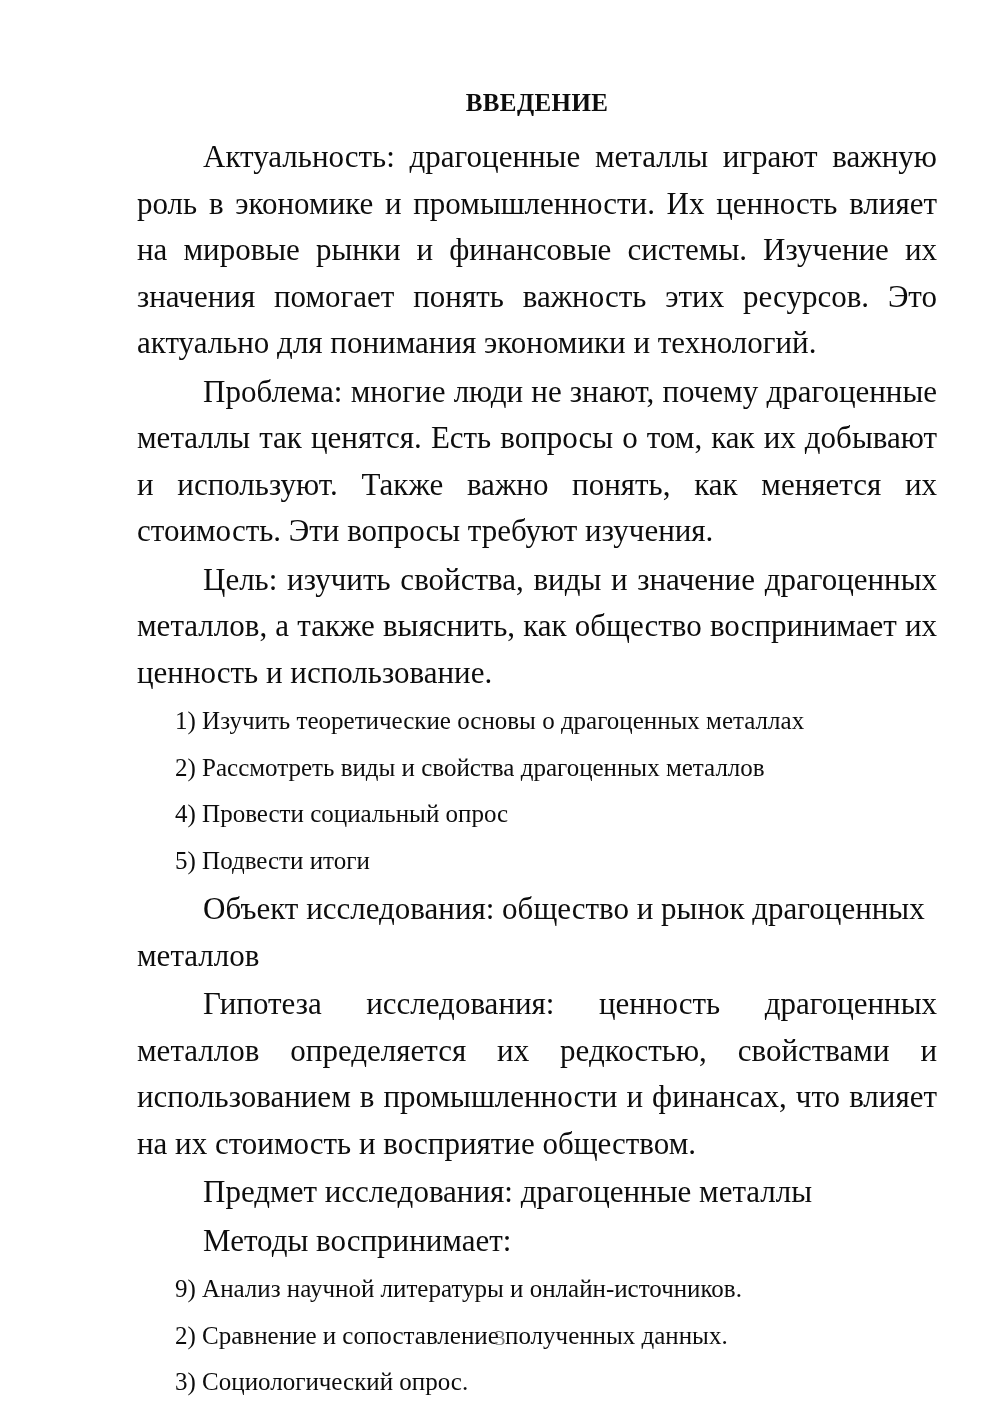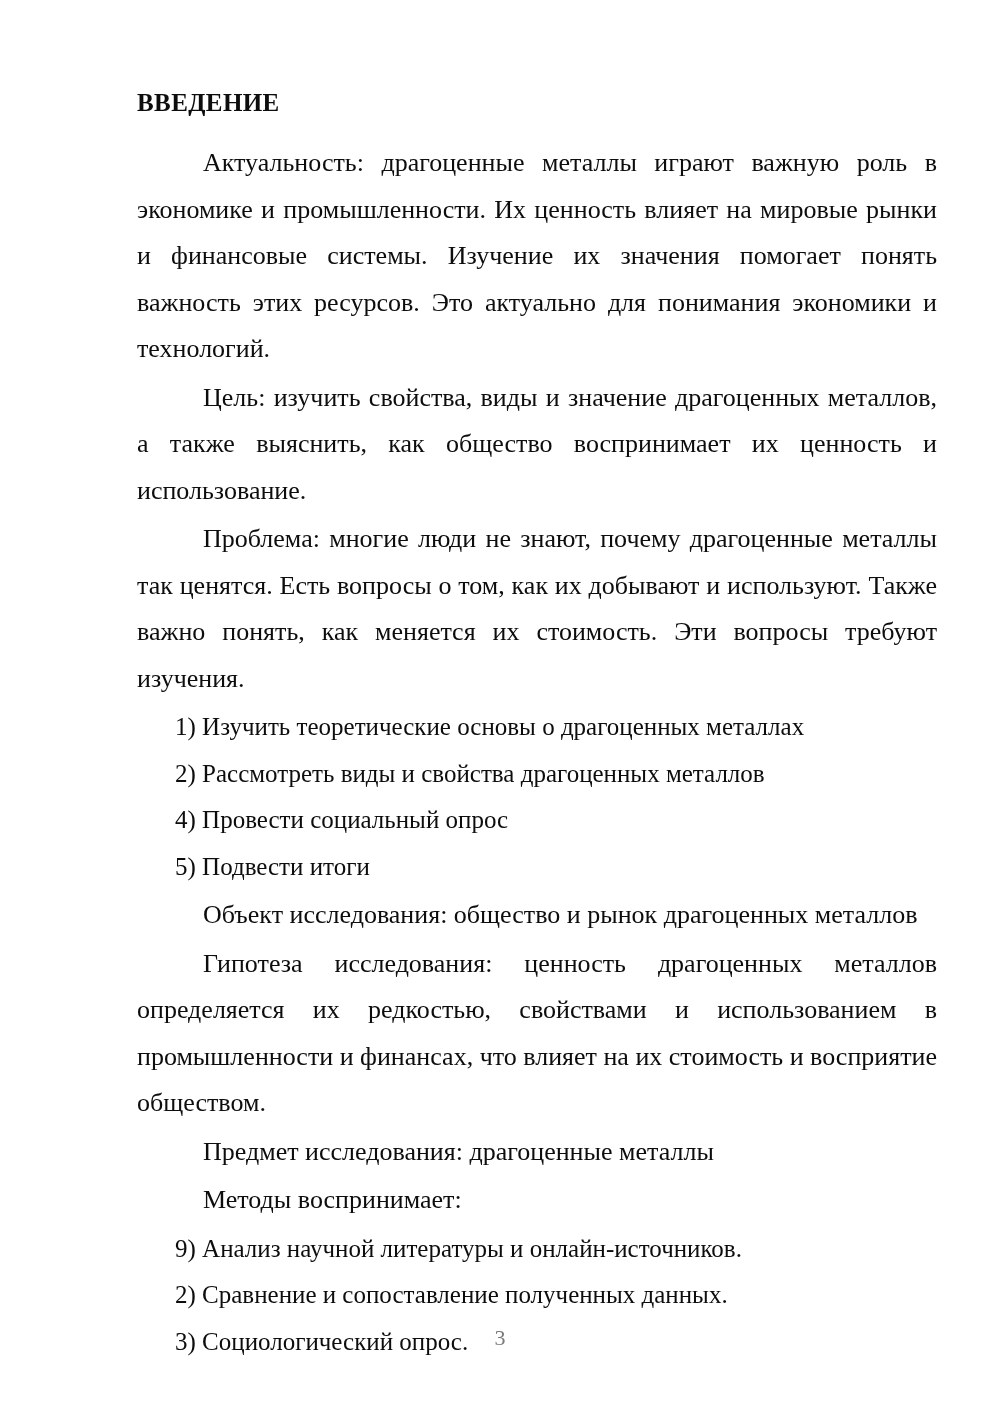--- a/index.html
+++ b/index.html
@@ -24,27 +24,27 @@
   }
   .content {
     position: absolute;
     left: 137px;
     top: 88px;
     width: 800px;
   }
   .doc-title {
     font-size: 25px;
     font-weight: bold;
-    text-align: left;
+    text-align: center;
     letter-spacing: 0.4px;
-    margin: 0 0 22px 0;
+    margin: 0 0 16px 0;
     line-height: 1.2;
   }
   .para {
-    font-size: 26px;
+    font-size: 31px;
     line-height: 46.5px;
     text-align: justify;
     text-justify: inter-word;
     text-indent: 66px;
     margin: 0 0 2px 0;
     hyphens: none;
   }
   .para.single {
     text-align: left;
     text-indent: 66px;
@@ -79,23 +79,23 @@
 <body>
 
 <div class="page">
 
   <div class="content">
 
     <h1 class="doc-title">ВВЕДЕНИЕ</h1>
 
     <p class="para">Актуальность: драгоценные металлы играют важную роль в экономике и промышленности. Их ценность влияет на мировые рынки и финансовые системы. Изучение их значения помогает понять важность этих ресурсов. Это актуально для понимания экономики и технологий.</p>
 
+    <p class="para">Проблема: многие люди не знают, почему драгоценные металлы так ценятся. Есть вопросы о том, как их добывают и используют. Также важно понять, как меняется их стоимость. Эти вопросы требуют изучения.</p>
+
     <p class="para">Цель: изучить свойства, виды и значение драгоценных металлов, а также выяснить, как общество воспринимает их ценность и использование.</p>
-
-    <p class="para">Проблема: многие люди не знают, почему драгоценные металлы так ценятся. Есть вопросы о том, как их добывают и используют. Также важно понять, как меняется их стоимость. Эти вопросы требуют изучения.</p>
 
 
     <ol class="list">
       <li class="list-item">1) Изучить теоретические основы о драгоценных металлах</li>
       <li class="list-item">2) Рассмотреть виды и свойства драгоценных металлов</li>
       <li class="list-item">4) Провести социальный опрос</li>
       <li class="list-item">5) Подвести итоги</li>
     </ol>
 
     <div class="spacer-sm"></div>

